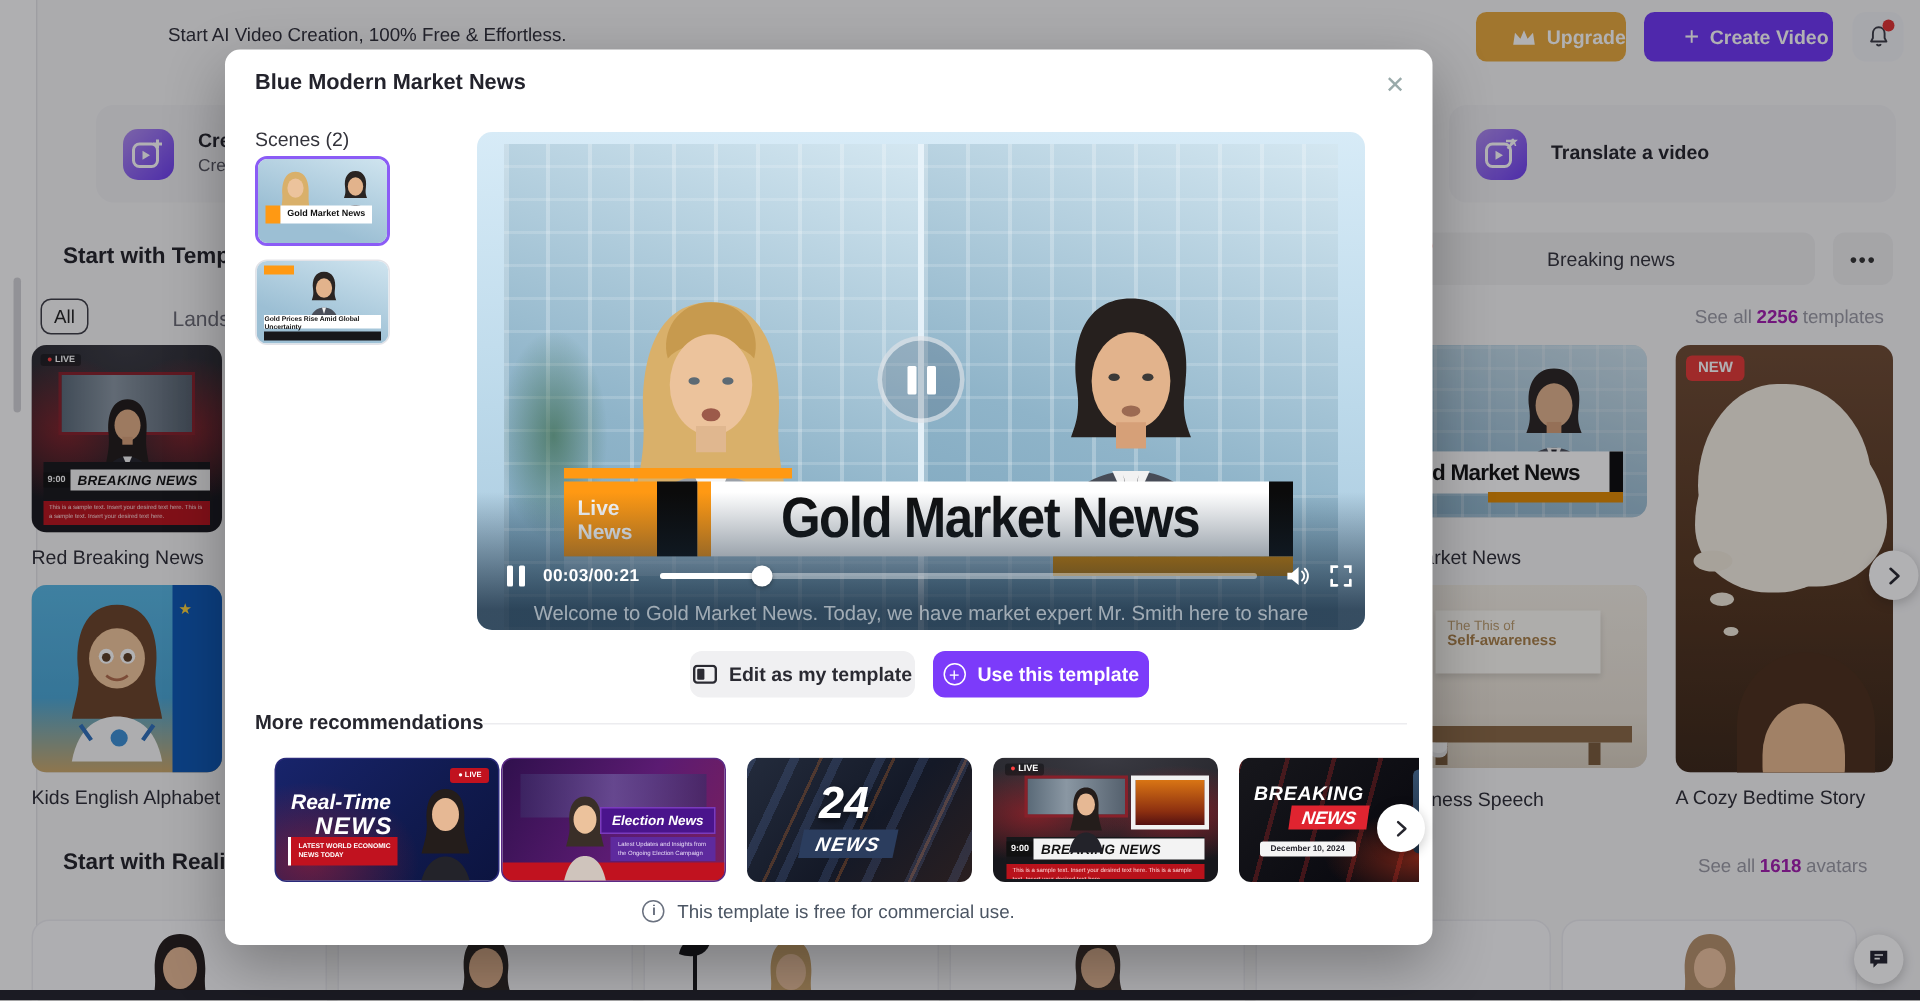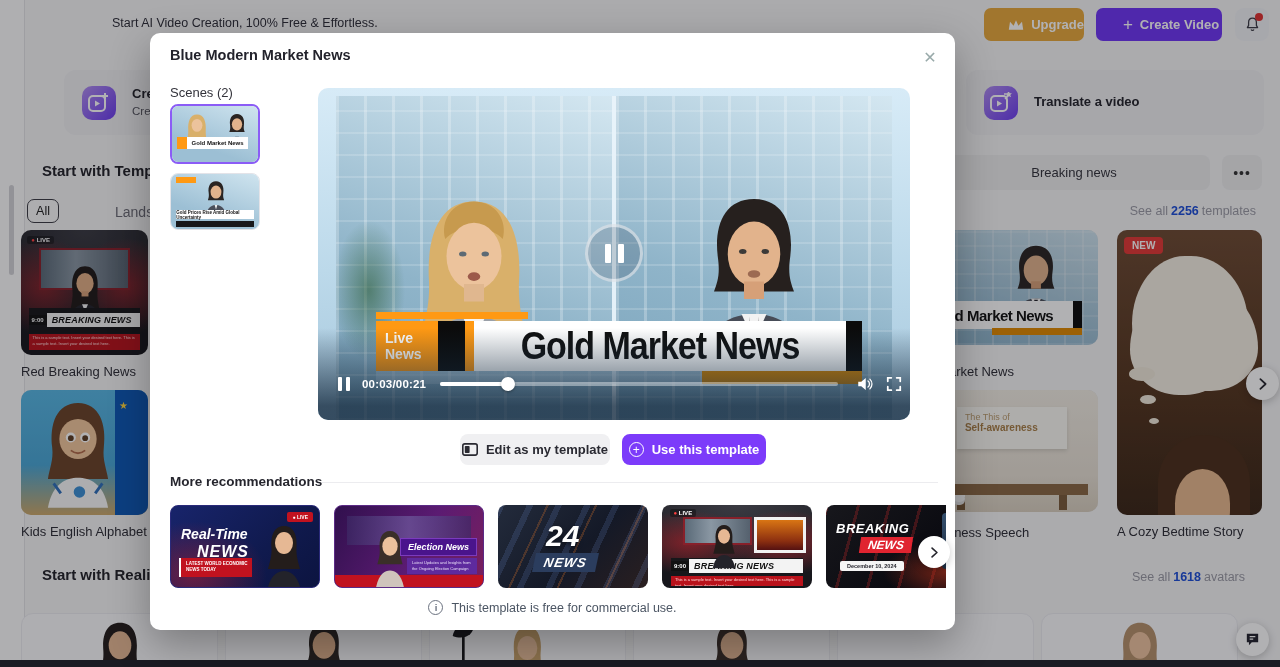--- a/index.html
+++ b/index.html
@@ -28,21 +28,21 @@
   .promo-sub { font-size:11.5px; color:#55555f; line-height:1.3; max-width:225px; }
 
   .h-section { position:absolute; font-size:15px; font-weight:700; color:#222229; white-space:nowrap; }
   .trend-banner { position:absolute; left:938px; top:155px; width:272px; height:35px; background:#ededee; border-radius:8px; display:flex; align-items:center; justify-content:center; font-size:13px; color:#33333b; }
   .hot-pill { position:absolute; left:-18px; top:2px; background:#d32f2f; color:#fff; font-size:9px; font-weight:700; padding:2px 8px; border-radius:9px; }
   .more-box { position:absolute; left:1222px; top:155px; width:40px; height:35px; background:#ededee; border-radius:8px; display:flex; align-items:center; justify-content:center; font-size:14px; color:#333; letter-spacing:1px; }
 
   .tab-all { position:absolute; left:27px; top:199px; width:32px; height:24px; border:1.5px solid #3c3c44; border-radius:7px; background:#fafafa; display:flex; align-items:center; justify-content:center; font-size:12.5px; color:#222; }
   .tab-landscape { position:absolute; left:75px; top:204px; font-size:14px; color:#6b6b75;margin-left:40px; }
   .see-all { position:absolute; font-size:12.5px; color:#9a9aa4; white-space:nowrap; }
-  .see-all b { color:#1d4ed8; font-weight:700; margin:0 3px; }
+  .see-all b { color:#a21caf; font-weight:700; margin:0 3px; }
 
   .tcard { position:absolute; border-radius:10px; overflow:hidden; background:#ddd; }
   .tcap { position:absolute; font-size:13px; color:#2d2d35; white-space:nowrap; }
 
   
   .studio-red { width:100%; height:100%; position:relative; background:radial-gradient(120% 90% at 50% 0%,#3a3a42 0%,#26262c 55%,#17171c 100%); }
   .studio-red .glow { position:absolute; inset:0; background:radial-gradient(60% 55% at 18% 45%, rgba(200,30,40,.55), transparent 70%), radial-gradient(60% 55% at 82% 45%, rgba(200,30,40,.55), transparent 70%); }
   .studio-red .screens { position:absolute; left:14%; top:14%; width:72%; height:34%; background:linear-gradient(90deg,#5a6a78,#8a97a3 40%,#55616e); border:2px solid #87202a; }
   .news-bar { position:absolute; left:6%; bottom:18%; width:88%; height:20%; background:#17171a; display:flex; align-items:center; }
   .news-bar .clock { background:#111; color:#fff; font-size:6px; font-weight:700; padding:2px 3px; }
@@ -528,39 +528,40 @@
               <path d="M3 7 h4 L13 2 v16 L7 13 H3 Z" fill="#fff"></path>
               <path d="M16 6 a5 5 0 0 1 0 8 M18.5 3.5 a9 9 0 0 1 0 13" stroke="#fff" stroke-width="1.7" fill="none" stroke-linecap="round"></path>
             </svg>
         </div>
         <div class="ctl-fs">
           <svg width="16" height="16" viewBox="0 0 18 18">
               <path d="M2 6 V2 h4 M12 2 h4 v4 M16 12 v4 h-4 M6 16 H2 v-4" fill="none" stroke="#fff" stroke-width="2" stroke-linecap="round"></path>
             </svg>
         </div>
       </div>
+      <div class="subtitle">Welcome to Gold Market News. Today, we have market expert Mr. Smith here to share</div>
     </div>
 
     <div class="modal-btn" id="edit-btn">
       <svg width="16" height="13" viewBox="0 0 20 16">
           <rect x="1" y="1" width="18" height="14" rx="2.5" fill="none" stroke="#2a2a32" stroke-width="2"></rect>
           <rect x="3.5" y="3.5" width="6" height="9" rx="1" fill="#2a2a32"></rect>
         </svg>
       <span>Edit as my template</span>
     </div>
     <div class="modal-btn" id="use-btn">
       <span class="plus-circle">+</span>
       <span>Use this template</span>
     </div>
 
     <div class="more-heading">More recommendations</div>
     <div class="more-divider"></div>
 
     <div id="recs">
-      <div class="rec rec1" style="left:0;">
+      <div class="rec rec1" style="left:13px;">
         <svg width="62" height="70" viewBox="0 0 120 140">
             <path d="M60 10 C40 10 33 30 35 54 C36 70 32 80 28 96 L92 96 C88 80 84 70 85 54 C87 30 80 10 60 10" fill="#241d1b"></path>
             <ellipse cx="60" cy="44" rx="18" ry="22" fill="#e6b894"></ellipse>
             <path d="M26 140 C32 108 48 100 60 100 C72 100 88 108 94 140 Z" fill="#23232a"></path>
           </svg>
         <div class="tag">● <span>LIVE</span></div>
         <div class="t1">Real-Time</div>
         <div class="t2">NEWS</div>
         <div class="sub">
             <div>LATEST WORLD ECONOMIC</div>

